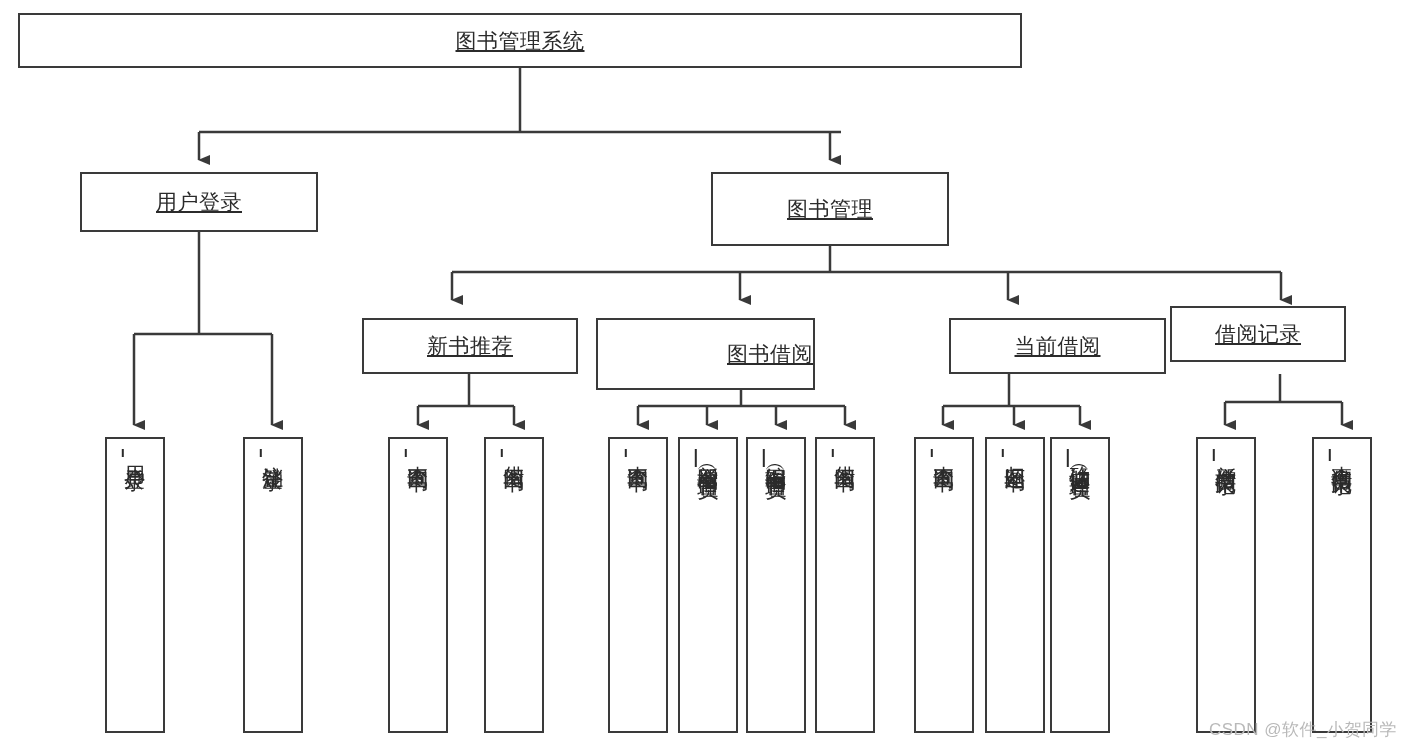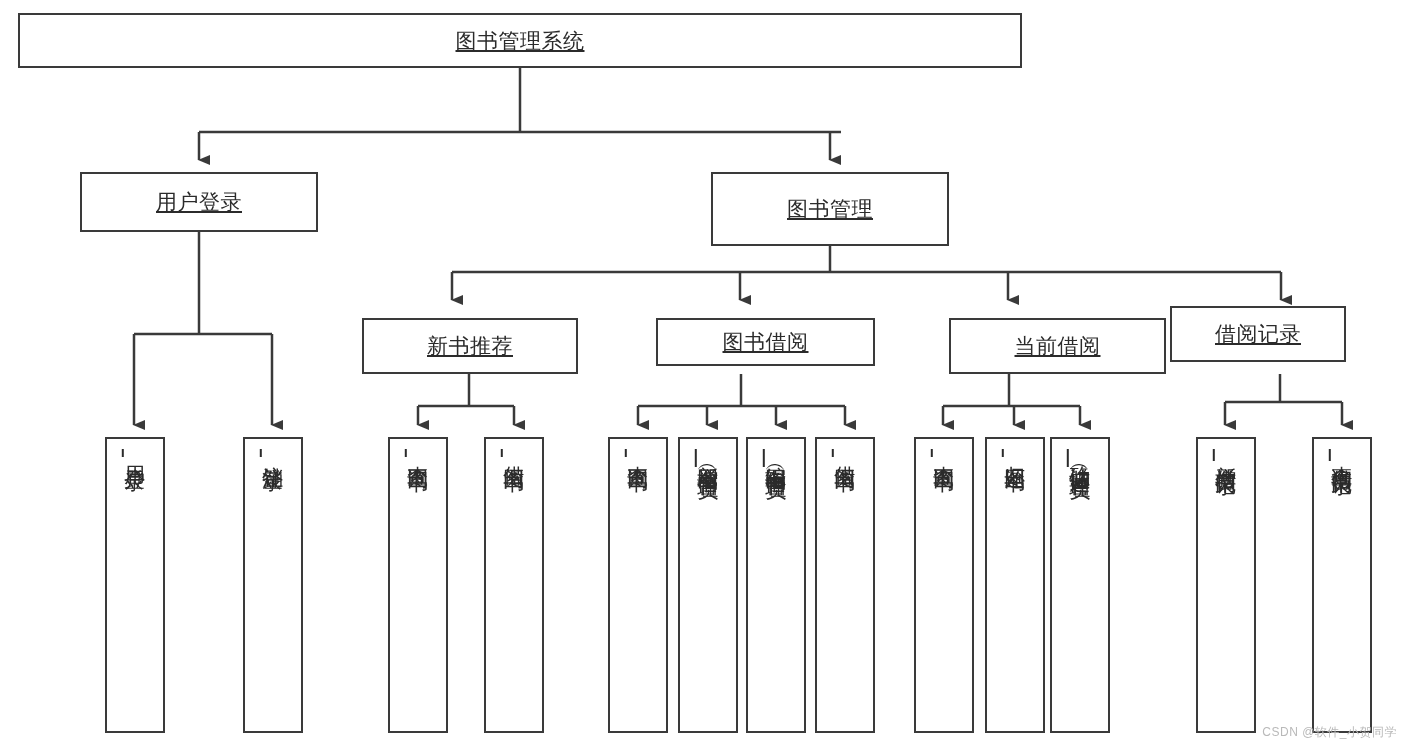--- a/index.html
+++ b/index.html
@@ -53,21 +53,21 @@
     text-orientation: upright;
     font-size: 21px;
     line-height: 1.22;
     letter-spacing: 2px;
     white-space: nowrap;
   }
   .watermark {
     position: absolute;
     right: 8px;
     bottom: 6px;
-    font-size: 12px;
+    font-size: 17px;
     color: #b9b9b9;
     letter-spacing: 0.5px;
     white-space: nowrap;
   }
 </style>
 </head>
 <body>
 
 <div id="canvas">
 
@@ -130,21 +130,21 @@
   </div>
 
   <div class="node" style="left:711px; top:172px; width:238px; height:74px;">
     <span class="label">图书管理</span>
   </div>
 
   <div class="node" style="left:362px; top:318px; width:216px; height:56px;">
     <span class="label">新书推荐</span>
   </div>
 
-  <div class="node" style="left:656px; top:318px; width:219px; height:48px;">
+  <div class="node" style="left:596px; top:318px; width:219px; height:72px;justify-content:flex-end;">
     <span class="label">图书借阅</span>
   </div>
 
   <div class="node" style="left:949px; top:318px; width:217px; height:56px;">
     <span class="label">当前借阅</span>
   </div>
 
   <div class="node" style="left:1170px; top:306px; width:176px; height:56px;">
     <span class="label">借阅记录</span>
   </div>

